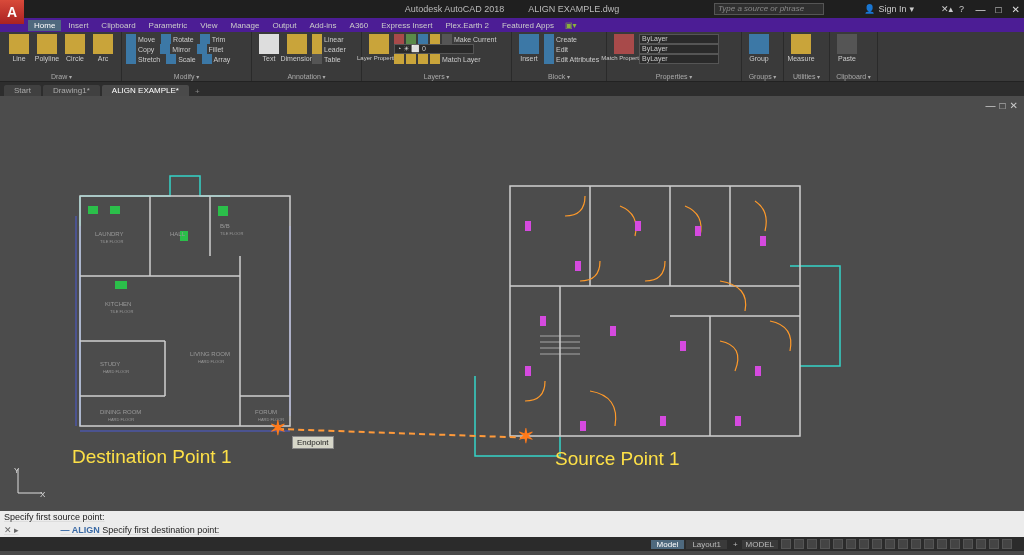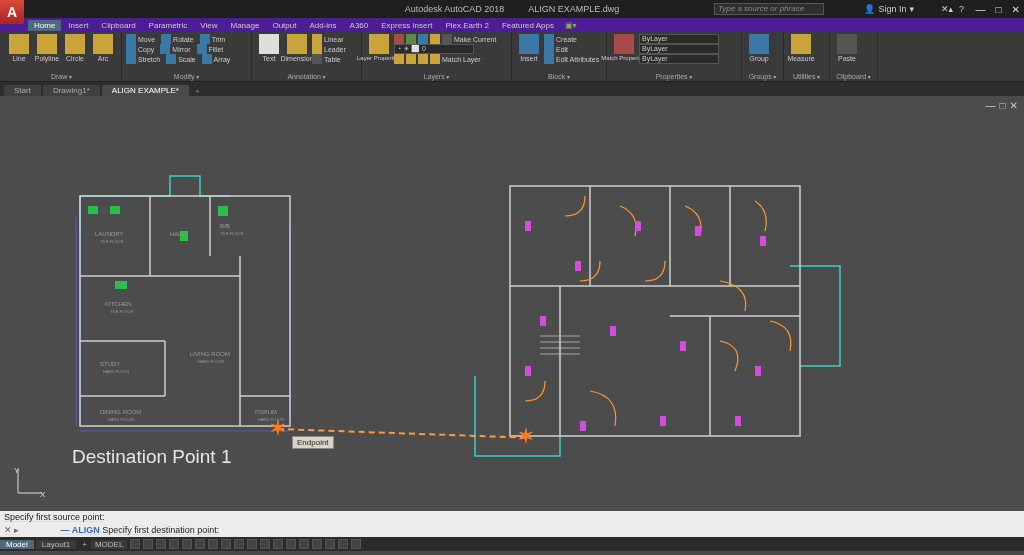--- a/index.html
+++ b/index.html
@@ -45,21 +45,21 @@
   
   .canvas { position: relative; height: 415px; background: #4c4c4c; }
   .viewctrl { position: absolute; top: 4px; right: 6px; font-size: 10px; color: #ccc; display: flex; gap: 4px; }
   .ucs { position: absolute; left: 16px; bottom: 12px; color: #ddd; font-size: 9px; }
   .ucs svg { overflow: visible; }
 
   .plan { position: absolute; }
   .plan.left { left: 70px; top: 70px; width: 230px; height: 280px; }
   .plan.right { left: 470px; top: 70px; width: 380px; height: 300px; }
 
-  .annot { position: absolute; color: #e5e5e5; font-size: 19px; font-family: Arial, sans-serif; }
+  .annot { position: absolute; color: #fde047; font-size: 19px; font-family: Arial, sans-serif; }
   .xmark { position: absolute; color: #ff7a1a; font-size: 20px; font-weight: bold; line-height: 10px; transform: translate(-50%,-50%); }
   .tooltip { position: absolute; background: #d6d6c8; color: #222; font-size: 8px; padding: 1px 4px; border: 1px solid #888; }
 
   .rubber { position: absolute; border-top: 2px dashed #ff9a3a; transform-origin: left center; }
 
   
   .wall { stroke: #cfcfcf; stroke-width: 1.5; fill: none; }
   .wall.cyan { stroke: #35d4c7; }
   .wall.blue { stroke: #4a5ad4; }
   .roomtxt { fill: #9a9a9a; font-size: 6px; }
@@ -67,21 +67,21 @@
   .pinkdot { fill: #d54adf; }
   .arc { stroke: #ff9a2a; stroke-width: 1.2; fill: none; }
 
   
   .cmdarea { background: #2b2b2b; color: #ddd; font-size: 9px; font-family: Consolas, monospace; text-decoration: underline; }
   .cmd-hist { background: #ececec; color: #222; padding: 1px 4px; height: 12px; overflow: hidden; }
   .cmd-cur { display: flex; align-items: center; padding: 1px 4px; height: 14px; background: #ececec; color: #222; }
   .cmd-cur .icons { color: #666; margin-right: 4px; }
 
   
-  .status { height: 14px; background: #2b2b2b; display: flex; align-items: center; color: #bbb; font-size: 8px; padding: 0 0; justify-content: flex-start; }
+  .status { height: 14px; background: #2b2b2b; display: flex; align-items: center; color: #bbb; font-size: 8px; padding: 0 12px; justify-content: flex-end; }
   .status .left { display: flex; gap: 2px; }
   .status .left .stab { padding: 0 6px; background: #3a3a3a; }
   .status .left .stab.active { background: #4e697e; color: #fff; }
   .status .right { display: flex; gap: 3px; align-items: center; }
   .sicon { width: 10px; height: 10px; background: #444; border: 1px solid #555; }
 </style>
 </head>
 <body>
 
 <div class="titlebar">
@@ -400,20 +400,21 @@
   </svg>
 
   <div class="rubber" style="left:278px; top:332px; width:248px; transform:rotate(2deg);"></div>
 
   <div class="xmark" style="left:278px; top:332px;">✶</div>
   <div class="xmark" style="left:526px; top:340px;">✶</div>
 
   <div class="tooltip" style="left:292px; top:340px;">Endpoint</div>
 
   <div class="annot" style="left:72px; top:350px;">Destination Point 1</div>
+  <div class="annot" style="left:555px; top:352px;">Source Point 1</div>
 
   <div class="ucs">
     <svg width="30" height="30">
       <line x1="2" y1="26" x2="26" y2="26" stroke="#ddd"></line>
       <line x1="2" y1="26" x2="2" y2="2" stroke="#ddd"></line>
       <text x="24" y="30" fill="#ddd" font-size="8">X</text>
       <text x="-2" y="6" fill="#ddd" font-size="8">Y</text>
     </svg>
   </div>
 </div>

